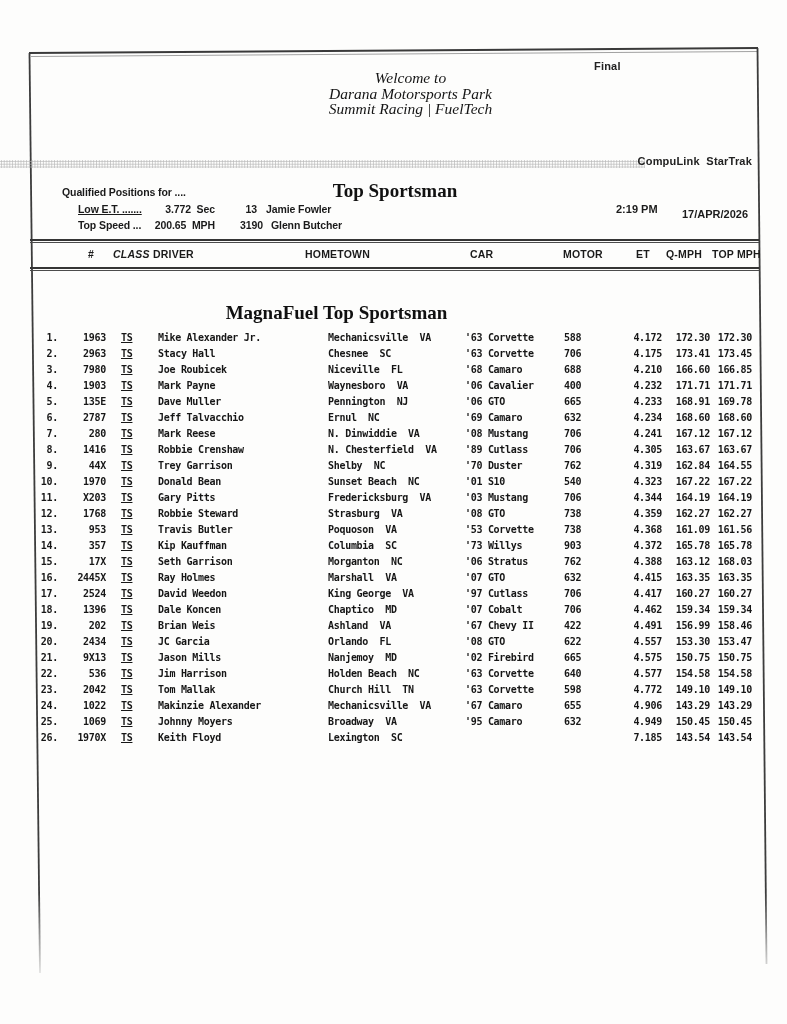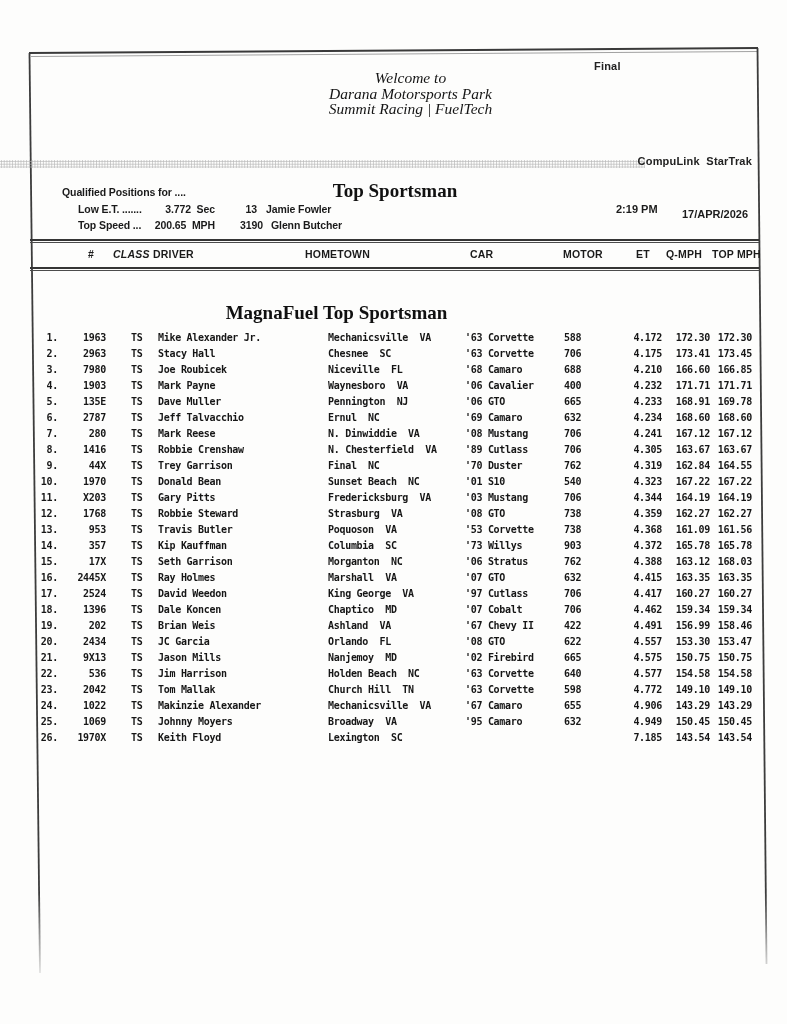--- a/index.html
+++ b/index.html
@@ -21,21 +21,21 @@
            background-image:radial-gradient(circle,#b3b3b3 0.9px,rgba(0,0,0,0) 1.05px);
            background-size:2.8px 2.8px;opacity:0.85;}
   .compulink{left:0;top:155px;width:752px;text-align:right;font-size:11px;font-weight:600;
              letter-spacing:0.2px;color:#222;white-space:pre;}
 
   
   .cat-title{left:0;top:180px;width:790px;text-align:center;font-family:"Liberation Serif",serif;
              font-weight:700;font-size:19px;color:#111;}
   .q{font-size:10.5px;font-weight:700;letter-spacing:-0.1px;white-space:pre;color:#1a1a1a;}
   .q1{left:62px;top:186px;text-align:right;}
-  .q2l{left:78px;top:203px;}
+  .q2l{left:78px;top:203px;text-decoration:underline;}
   .q2v{left:100px;top:203px;width:115px;text-align:right;}
   .q2n{left:225px;top:203px;width:32px;text-align:right;}
   .q2name{left:266px;top:203px;}
   .q3l{left:78px;top:219px;}
   .q3v{left:100px;top:219px;width:115px;text-align:right;}
   .q3n{left:225px;top:219px;width:38px;text-align:right;}
   .q3name{left:271px;top:219px;}
   .time{left:616px;top:203px;font-size:11px;font-weight:700;}
   .date{left:682px;top:208px;font-size:11px;font-weight:700;}
 
@@ -51,21 +51,21 @@
                  font-weight:700;font-size:19px;color:#101010;}
 
   
   .rows{left:38px;top:330px;width:714px;}
   .row{display:grid;grid-template-columns:20px 48px 52px 170px 137px 99px 40px 58px 48px 42px;
        height:16px;line-height:16px;
        font-family:"DejaVu Sans Mono",monospace;font-size:10px;font-weight:700;
        letter-spacing:-0.3px;color:#161616;white-space:pre;}
   .row .c{overflow:visible;}
   .c.pos,.c.num,.c.et,.c.qmph,.c.topmph{text-align:right;}
-  .c.cls{padding-left:25px;}
+  .c.cls{padding-left:15px;text-decoration:underline;}
 </style>
 </head>
 <body>
 
 <div class="page">
 
   <svg class="frame" width="787" height="1024">
     <defs>
       <linearGradient id="fadeV" gradientUnits="userSpaceOnUse" x1="0" y1="60" x2="0" y2="985">
         <stop offset="0" stop-color="#3c3c3c"></stop>
@@ -222,21 +222,21 @@
       <span class="c et">4.305</span>
       <span class="c qmph">163.67</span>
       <span class="c topmph">163.67</span>
     </div>
 
     <div class="row">
       <span class="c pos">9.</span>
       <span class="c num">44X</span>
       <span class="c cls">TS</span>
       <span class="c driver">Trey Garrison</span>
-      <span class="c hometown">Final  NC</span>
+      <span class="c hometown">Shelby  NC</span>
       <span class="c car">'70 Duster</span>
       <span class="c motor">762</span>
       <span class="c et">4.319</span>
       <span class="c qmph">162.84</span>
       <span class="c topmph">164.55</span>
     </div>
 
     <div class="row">
       <span class="c pos">10.</span>
       <span class="c num">1970</span>

